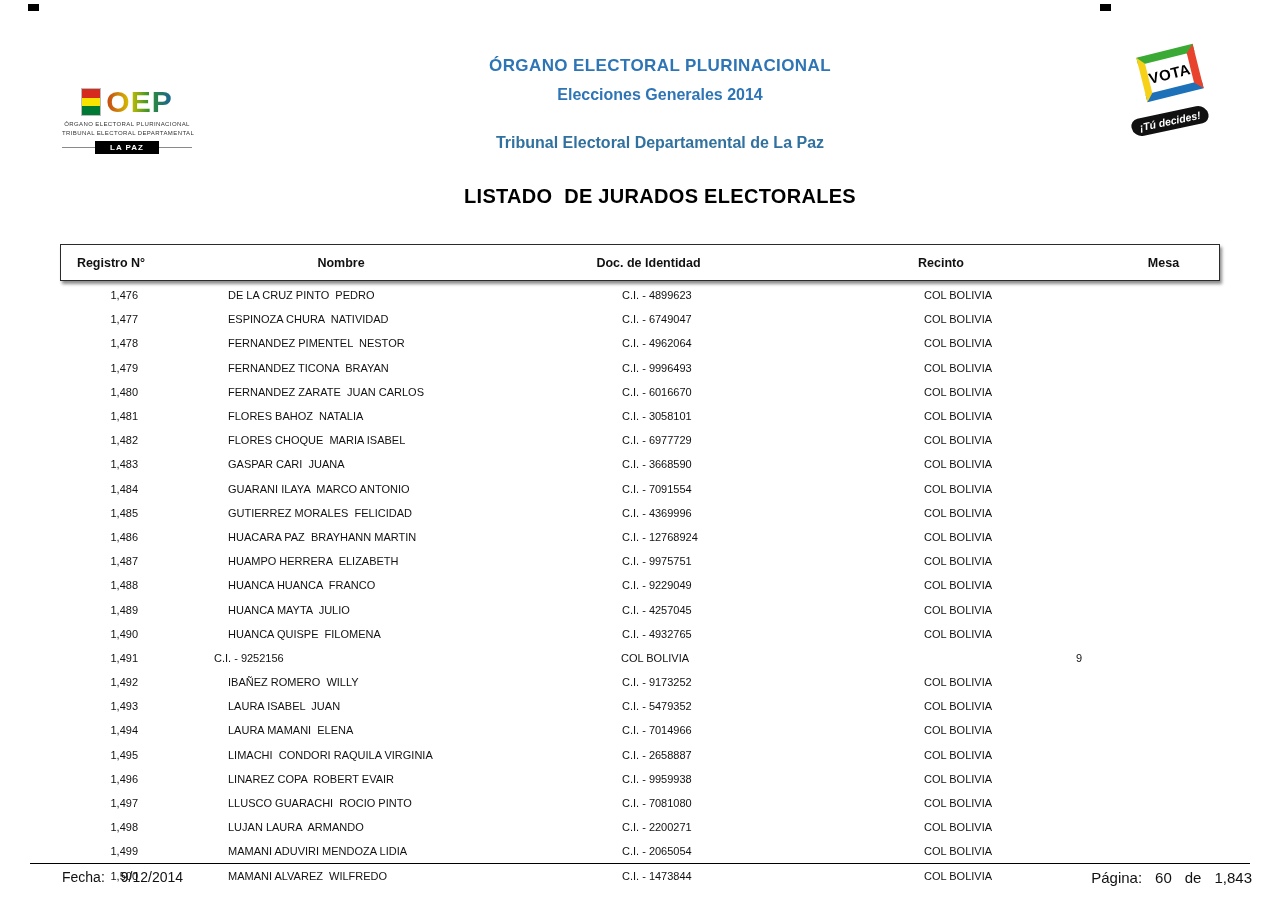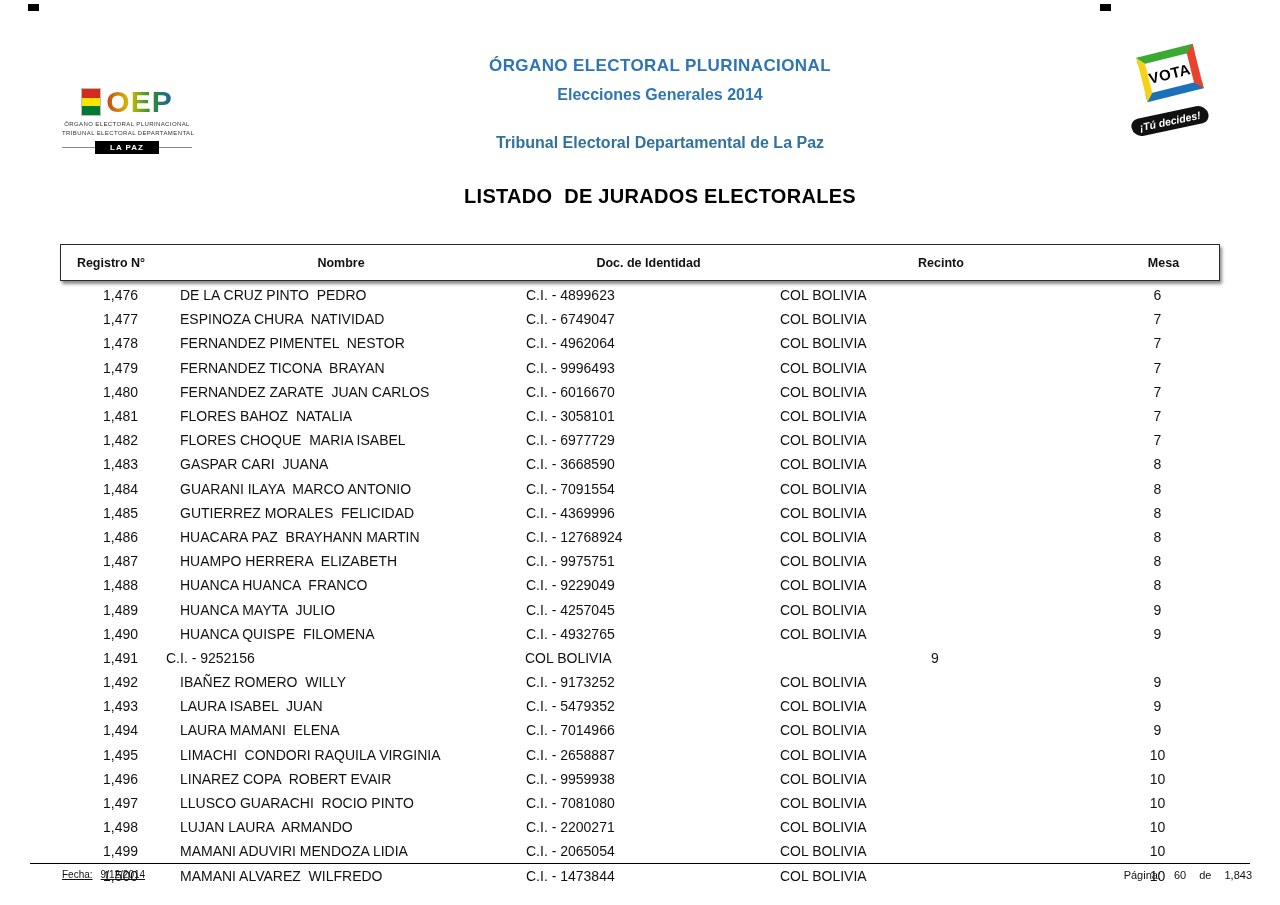--- a/index.html
+++ b/index.html
@@ -77,32 +77,32 @@
   }
   .thead-box{
     height:37px;
     border:1.4px solid #2b2b2b;
     box-shadow:2px 3px 3px rgba(0,0,0,0.45);
     font-weight:bold;font-size:12.5px;
     background:#fff;
   }
   .th{text-align:center;}
   .tbody{margin-top:2px;}
-  .trow{height:24.2px;font-size:14px;}
+  .trow{height:24.2px;font-size:11px;gap:48px;}
   .cell{white-space:pre;overflow:hidden;}
   .cell.registro{text-align:right;padding-right:22px;}
   .cell.nombre{padding-left:20px;}
   .cell.doc{padding-left:6px;}
   .cell.recinto{padding-left:5px;}
   .cell.mesa{text-align:center;padding-right:10px;}
 
   
   .footer-rule{position:absolute;left:30px;right:30px;top:863px;height:0;border-top:1px solid #000;}
-  .footer-left{position:absolute;left:62px;top:869px;font-size:10px;display:inline-flex;gap:8px;text-decoration:underline;}
-  .footer-right{position:absolute;right:28px;top:869px;font-size:11px;display:inline-flex;gap:13px;}
+  .footer-left{position:absolute;left:62px;top:869px;font-size:14px;display:inline-flex;gap:16px;}
+  .footer-right{position:absolute;right:28px;top:869px;font-size:15px;display:inline-flex;gap:13px;}
 </style>
 </head>
 <body>
 
 <div class="page">
 
   <div class="corner-mark mark-tl"></div>
   <div class="corner-mark mark-tr"></div>
 
   <div class="oep-logo">

